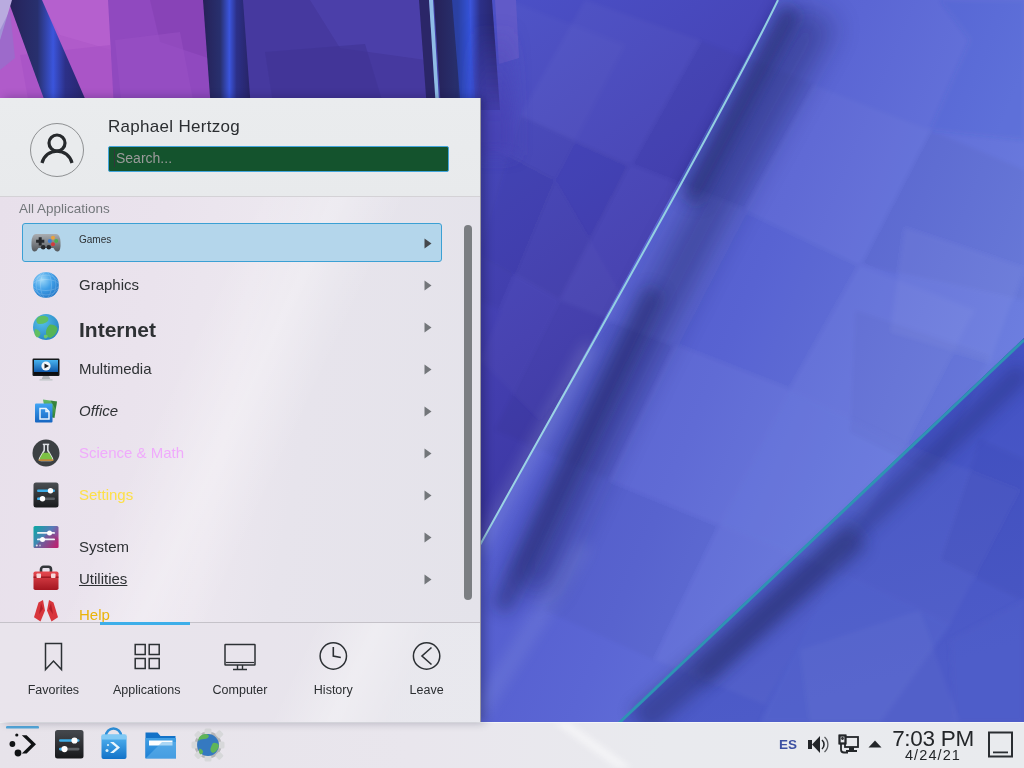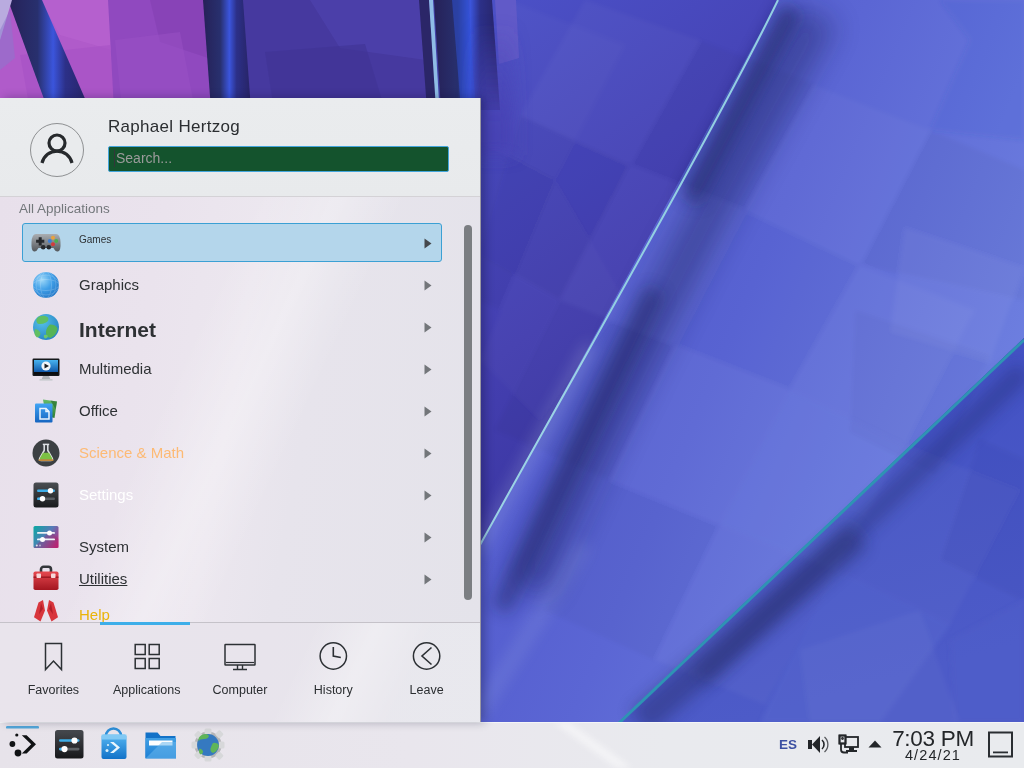--- a/index.html
+++ b/index.html
@@ -349,52 +349,52 @@
               <stop offset="0" stop-color="#42a5f5"></stop>
               <stop offset="1" stop-color="#1565c0"></stop>
             </linearGradient>
       </defs>
       <polygon points="13,4.5 27,6.5 24.5,23 16,21" fill="url(#ofg)"></polygon>
       <polygon points="20.5,5.5 27,6.5 25.5,14" fill="#1b5e20" opacity="0.55"></polygon>
       <rect x="5" y="8.5" width="17.5" height="19" rx="1" fill="url(#ofb)"></rect>
       <path d="M10,13.5 h6 l3,3 v7.5 h-9 z" fill="none" stroke="#eaf4fd" stroke-width="1.5"></path>
       <path d="M16,13.5 v3 h3" fill="none" stroke="#eaf4fd" stroke-width="1.5"></path>
     </svg>
-    <div class="abs" style="left:79px;top:205px;font-size:15px;color:#2e3134;">Office</div>
+    <div class="abs" style="left:79px;top:205px;font-size:15px;color:#2e3134;font-style:italic;">Office</div>
     <svg class="abs" style="left:424px;top:209px;" width="8" height="11" viewBox="0 0 8 11">
           <polygon points="0.5,0.5 7.5,5.5 0.5,10.5" fill="#73767a"></polygon>
         </svg>
 
     <svg class="abs" style="left:30px;top:240px;" width="32" height="32" viewBox="0 0 32 32">
       <circle cx="16" cy="16" r="13.5" fill="#3c4043"></circle>
       <path d="M14.2,8 v5.5 l-4.4,7.6 q-1.2,2.4 1.4,2.4 h9.6 q2.6,0 1.4,-2.4 l-4.4,-7.6 v-5.5" fill="none" stroke="#dfe2e5" stroke-width="1.5"></path>
       <path d="M13,15.8 h6 l2.9,5 q1,2 -1.1,2 h-9.6 q-2.1,0 -1.1,-2 z" fill="#7bc043"></path>
       <path d="M12.8,7.4 h6.4" stroke="#dfe2e5" stroke-width="1.5"></path>
       <rect x="8.5" y="22.3" width="15" height="1.7" rx="0.8" fill="#c08a3e"></rect>
     </svg>
-    <div class="abs" style="left:79px;top:247px;font-size:15px;color:#fdba74;">Science &amp; Math</div>
+    <div class="abs" style="left:79px;top:247px;font-size:15px;color:#f0abfc;">Science &amp; Math</div>
     <svg class="abs" style="left:424px;top:251px;" width="8" height="11" viewBox="0 0 8 11">
           <polygon points="0.5,0.5 7.5,5.5 0.5,10.5" fill="#73767a"></polygon>
         </svg>
 
     <svg class="abs" style="left:30px;top:282px;" width="32" height="32" viewBox="0 0 32 32">
       <defs>
             <linearGradient id="stg" x1="0" y1="0" x2="0" y2="1">
               <stop offset="0" stop-color="#4a4e52"></stop>
               <stop offset="1" stop-color="#191b1d"></stop>
             </linearGradient>
           </defs>
       <rect x="3.5" y="3.5" width="25" height="25" rx="2.5" fill="url(#stg)"></rect>
       <rect x="7" y="10.6" width="18" height="2.4" rx="1.2" fill="#3daee9"></rect>
       <circle cx="20.5" cy="11.8" r="2.7" fill="#ffffff"></circle>
       <rect x="7" y="18.6" width="18" height="2.4" rx="1.2" fill="#595e63"></rect>
       <rect x="7" y="18.6" width="7" height="2.4" rx="1.2" fill="#3daee9"></rect>
       <circle cx="12.5" cy="19.8" r="2.7" fill="#ffffff"></circle>
     </svg>
-    <div class="abs" style="left:79px;top:289px;font-size:15px;color:#ffffff;">Settings</div>
+    <div class="abs" style="left:79px;top:289px;font-size:15px;color:#fde047;">Settings</div>
     <svg class="abs" style="left:424px;top:293px;" width="8" height="11" viewBox="0 0 8 11">
           <polygon points="0.5,0.5 7.5,5.5 0.5,10.5" fill="#73767a"></polygon>
         </svg>
 
     <svg class="abs" style="left:30px;top:324px;" width="32" height="32" viewBox="0 0 32 32">
       <defs>
             <linearGradient id="syg" x1="0" y1="0.2" x2="1" y2="0.8">
               <stop offset="0" stop-color="#13a3a5"></stop>
               <stop offset="0.5" stop-color="#577ab8"></stop>
               <stop offset="1" stop-color="#c2267a"></stop>

